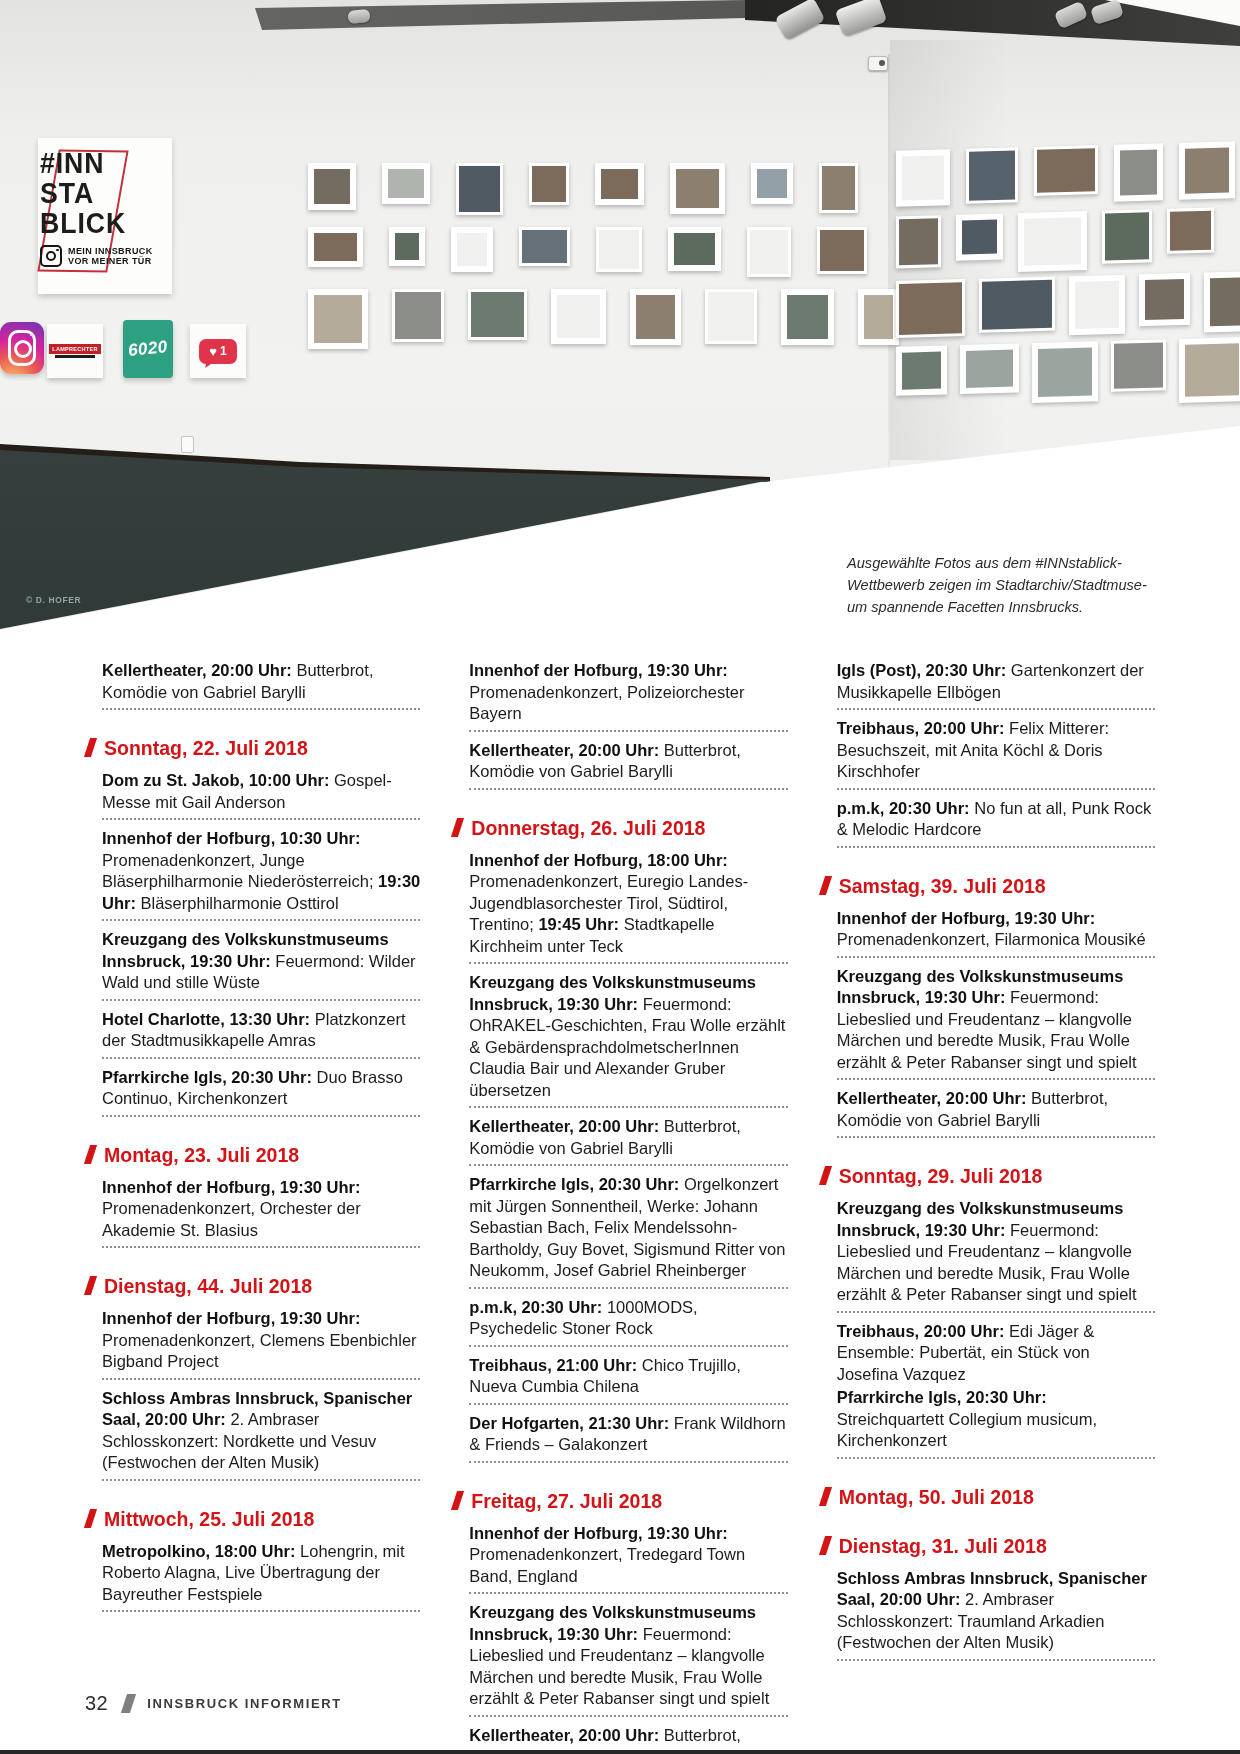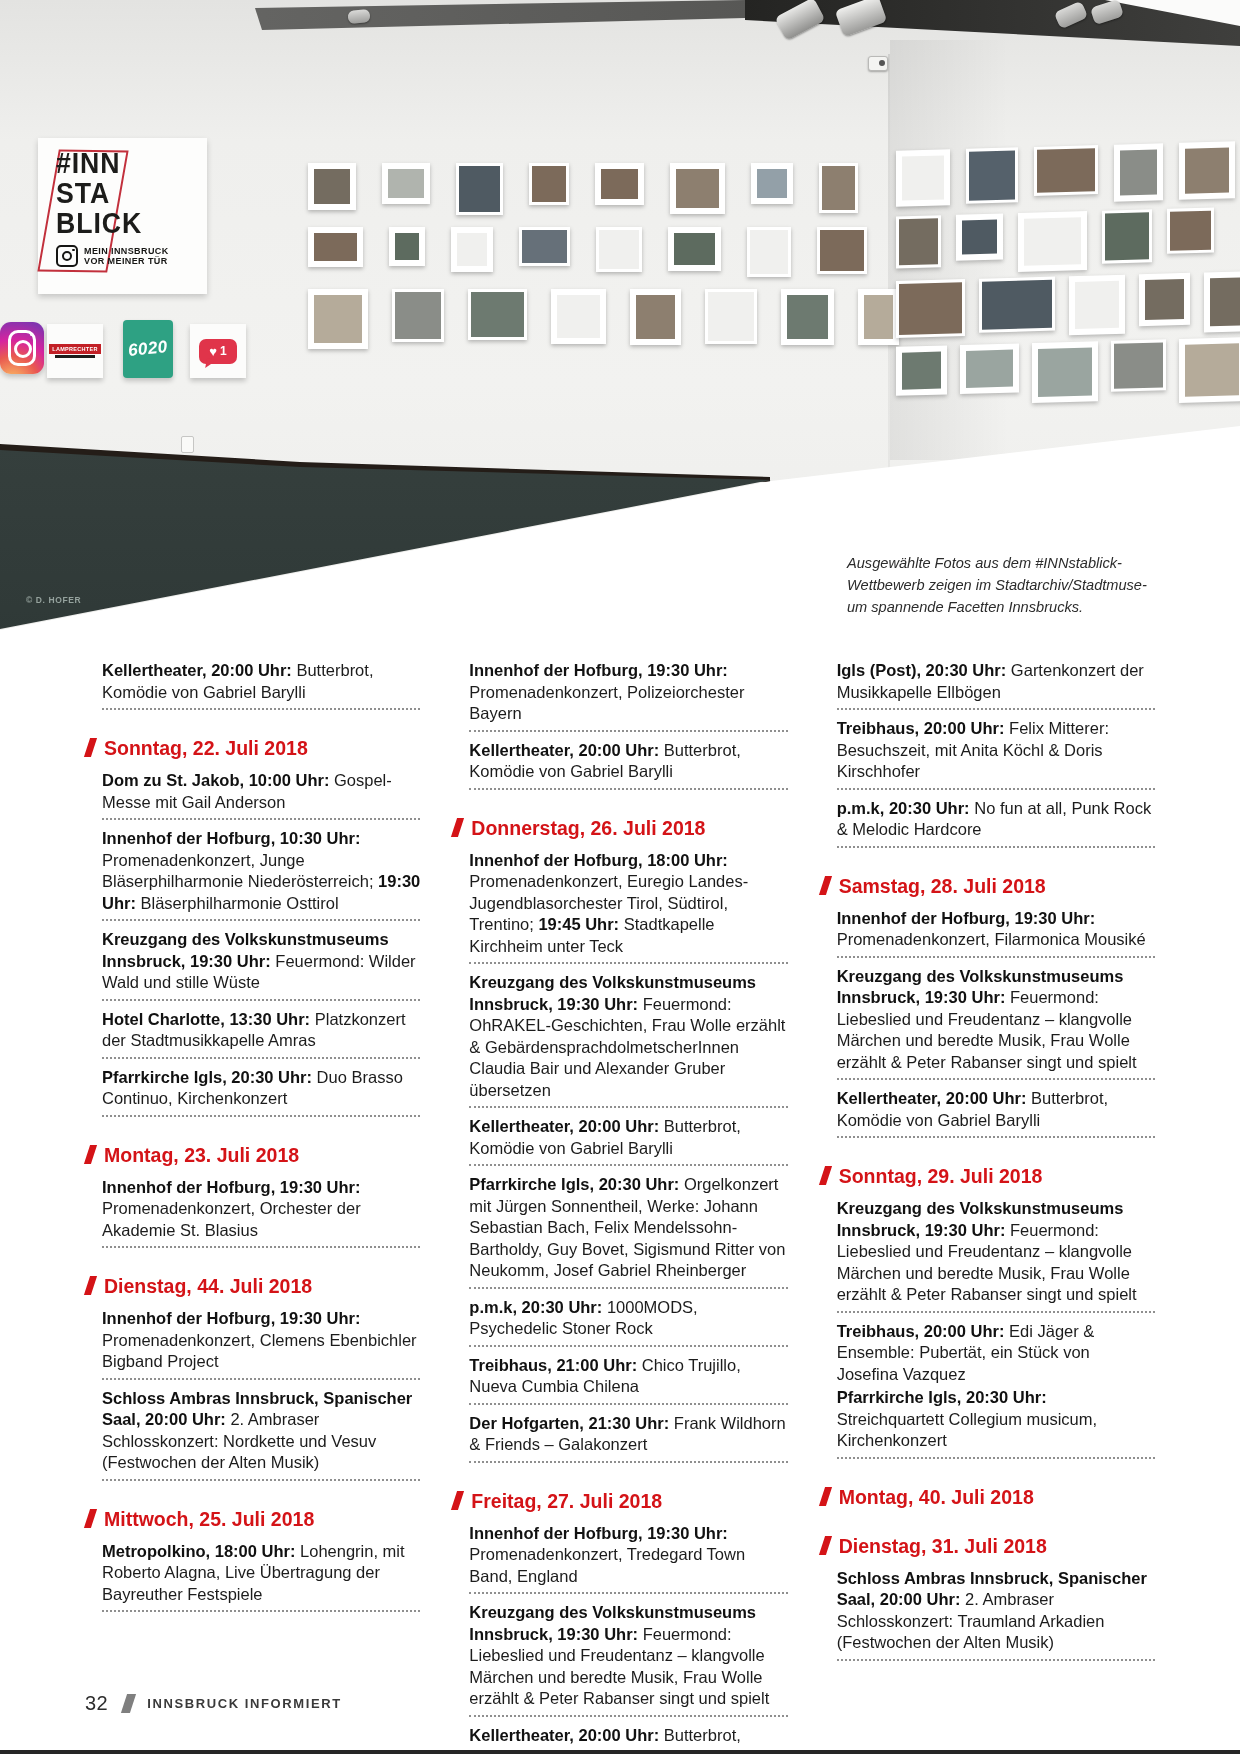--- a/index.html
+++ b/index.html
@@ -25,22 +25,22 @@
   .cam:after{content:"";position:absolute;right:2px;top:3px;width:6px;height:6px;border-radius:50%;background:#555;}
   .outlet{position:absolute;left:181px;top:436px;width:11px;height:15px;background:#fafaf8;border:1px solid #c6c6c4;border-radius:2px;}
   .corner-line{position:absolute;left:888px;top:54px;width:2px;height:420px;background:linear-gradient(180deg,rgba(0,0,0,.10),rgba(0,0,0,.04));}
   .right-shade{position:absolute;left:890px;top:40px;width:350px;height:420px;background:linear-gradient(90deg,rgba(0,0,0,.07),rgba(0,0,0,0) 34%);}
 
   .tile-row{position:absolute;display:flex;align-items:flex-start;}
   .tile{background:#fff;box-shadow:0 2px 4px rgba(0,0,0,.25);flex:none;box-sizing:border-box;}
   .tile i{display:block;width:100%;height:100%;}
 
   
-  .poster{position:absolute;left:38px;top:138px;width:169px;height:156px;background:#fdfdfc;
-          box-shadow:0 3px 6px rgba(0,0,0,.18);padding:10px 0 0 18px;box-sizing:border-box;}
+  .poster{position:absolute;left:38px;top:138px;width:134px;height:156px;background:#fdfdfc;
+          box-shadow:0 3px 6px rgba(0,0,0,.18);padding:10px 0 0 2px;box-sizing:border-box;}
   .poster .outline{position:absolute;left:10px;top:12px;width:66px;height:118px;border:2px solid #c2303c;
           transform:skewX(-9deg) rotate(1deg);}
   .poster .big{position:relative;font-weight:800;font-size:29px;line-height:30px;color:#1c1c1a;letter-spacing:1px;transform:scaleX(.92);transform-origin:left;}
   .poster .subrow{position:relative;display:flex;align-items:center;margin-top:7px;gap:6px;}
   .ig-glyph{width:18px;height:18px;border:2.4px solid #161614;border-radius:5px;position:relative;flex:none;}
   .ig-glyph:before{content:"";position:absolute;left:4px;top:4px;width:6px;height:6px;border:2px solid #161614;border-radius:50%;}
   .ig-glyph:after{content:"";position:absolute;right:1.5px;top:1.5px;width:2.5px;height:2.5px;background:#161614;border-radius:50%;}
   .poster .sub{font-size:9px;line-height:10.5px;font-weight:800;color:#161614;letter-spacing:.4px;}
 
   .logo-card{position:absolute;box-shadow:0 3px 5px rgba(0,0,0,.2);}
@@ -353,35 +353,35 @@
         <p class="ev"><strong>Innenhof der Hofburg, 19:30 Uhr:</strong><span> Promenadenkonzert, Tredegard Town Band, England</span></p>
         <p class="ev"><strong>Kreuzgang des Volkskunstmuseums Innsbruck, 19:30 Uhr:</strong><span> Feuermond: Liebeslied und Freudentanz – klangvolle Märchen und beredte Musik, Frau Wolle erzählt &amp; Peter Rabanser singt und spielt</span></p>
         <p class="ev"><strong>Kellertheater, 20:00 Uhr:</strong><span> Butterbrot, Komödie von Gabriel Barylli</span></p>
       </div>
       <div class="col">
         <p class="ev"><strong>Igls (Post), 20:30 Uhr:</strong><span> Gartenkonzert der Musikkapelle Ellbögen</span></p>
         <p class="ev"><strong>Treibhaus, 20:00 Uhr:</strong><span> Felix Mitterer: Besuchszeit, mit Anita Köchl &amp; Doris Kirschhofer</span></p>
         <p class="ev"><strong>p.m.k, 20:30 Uhr:</strong><span> No fun at all, Punk Rock &amp; Melodic Hardcore</span></p>
         <div class="day">
           <span class="slash"></span>
-          <span>Samstag, 28. Juli 2018</span>
+          <span>Samstag, 39. Juli 2018</span>
         </div>
         <p class="ev"><strong>Innenhof der Hofburg, 19:30 Uhr:</strong><span> Promenadenkonzert, Filarmonica Mousiké</span></p>
         <p class="ev"><strong>Kreuzgang des Volkskunstmuseums Innsbruck, 19:30 Uhr:</strong><span> Feuermond: Liebeslied und Freudentanz – klangvolle Märchen und beredte Musik, Frau Wolle erzählt &amp; Peter Rabanser singt und spielt</span></p>
         <p class="ev"><strong>Kellertheater, 20:00 Uhr:</strong><span> Butterbrot, Komödie von Gabriel Barylli</span></p>
         <div class="day">
           <span class="slash"></span>
           <span>Sonntag, 29. Juli 2018</span>
         </div>
         <p class="ev"><strong>Kreuzgang des Volkskunstmuseums Innsbruck, 19:30 Uhr:</strong><span> Feuermond: Liebeslied und Freudentanz – klangvolle Märchen und beredte Musik, Frau Wolle erzählt &amp; Peter Rabanser singt und spielt</span></p>
         <p class="ev nosep"><strong>Treibhaus, 20:00 Uhr:</strong><span> Edi Jäger &amp; Ensemble: Pubertät, ein Stück von Josefina Vazquez</span></p>
         <p class="ev"><strong>Pfarrkirche Igls, 20:30 Uhr:</strong><span> Streichquartett Collegium musicum, Kirchenkonzert</span></p>
         <div class="day">
           <span class="slash"></span>
-          <span>Montag, 40. Juli 2018</span>
+          <span>Montag, 50. Juli 2018</span>
         </div>
         <div class="day">
           <span class="slash"></span>
           <span>Dienstag, 31. Juli 2018</span>
         </div>
         <p class="ev"><strong>Schloss Ambras Innsbruck, Spanischer Saal, 20:00 Uhr:</strong><span> 2. Ambraser Schlosskonzert: Traumland Arkadien (Festwochen der Alten Musik)</span></p>
       </div>
     </div>
 
   <div class="footer">

